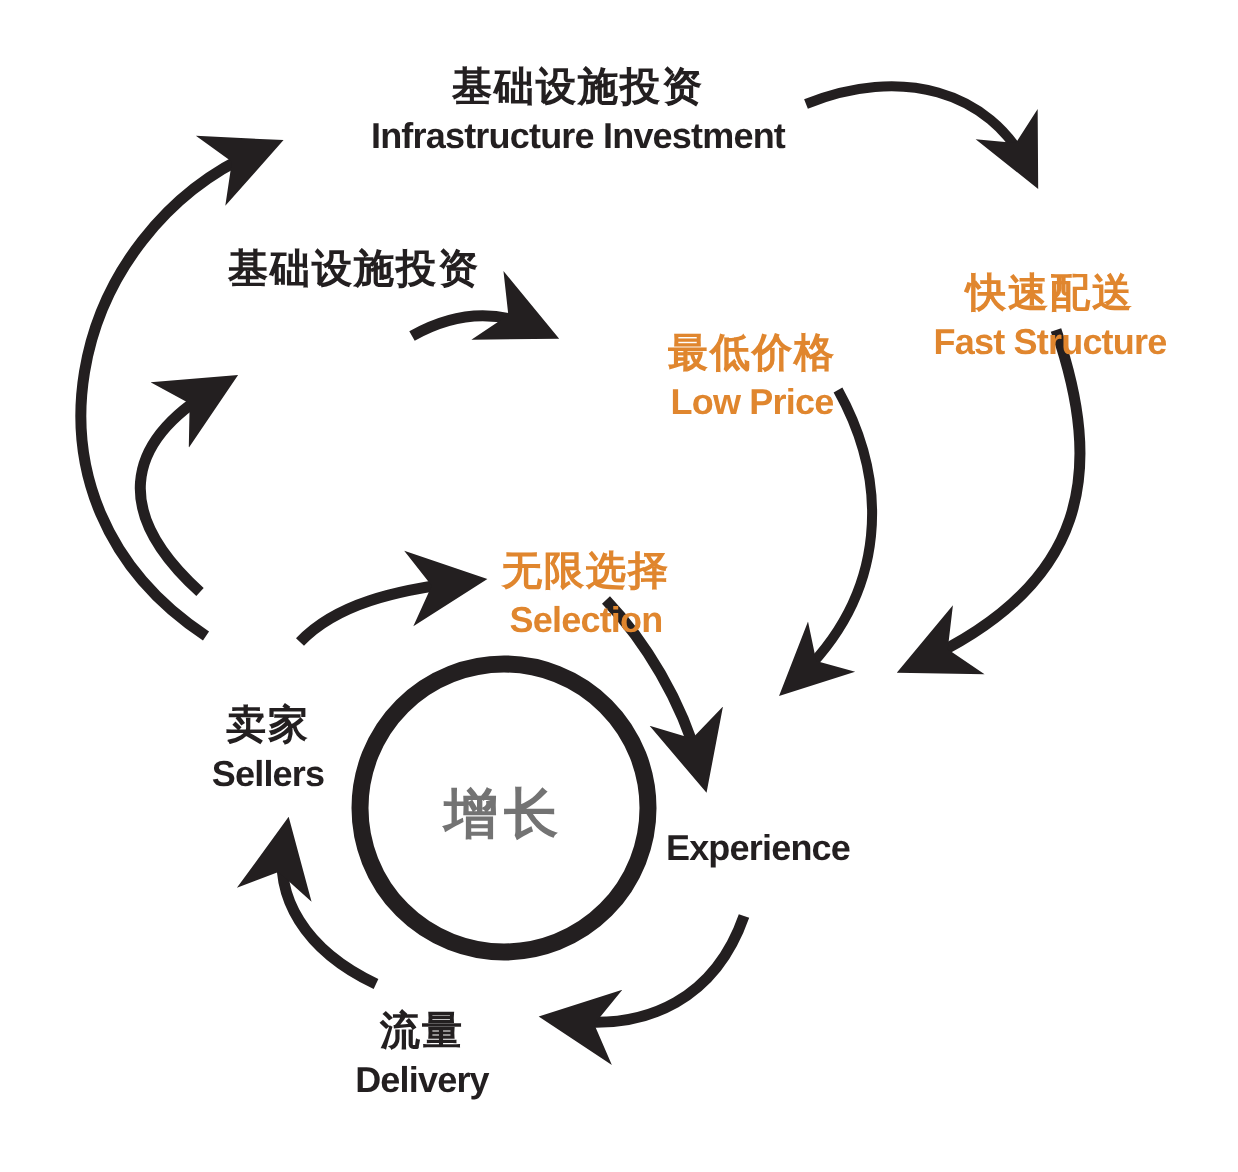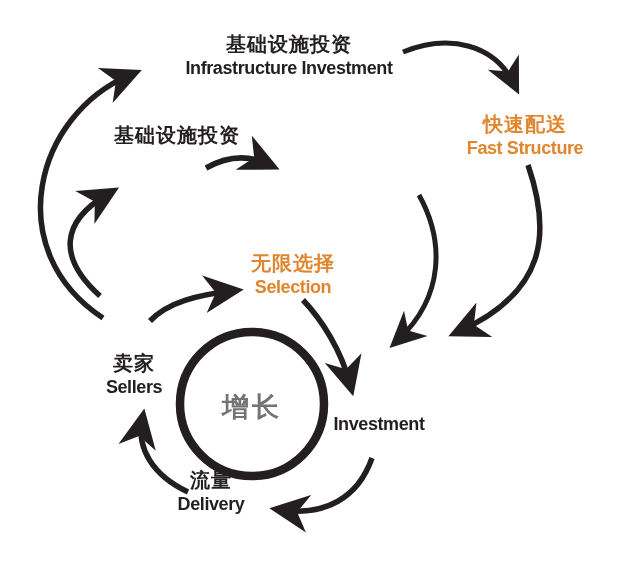--- a/index.html
+++ b/index.html
@@ -15,21 +15,21 @@
     position:absolute;
     transform:translateX(-50%);
     text-align:center;
     font-weight:bold;
     color:#231f20;
     white-space:nowrap;
     z-index:2;
   }
   .node .zh{font-size:20px;line-height:1.25;letter-spacing:1px;}
   .node .en{font-size:18px;line-height:1.28;letter-spacing:-0.4px;}
-  .node.orange{color:#e0862e;}
+  .node.orange{color:#e0862e;margin-top:23px;}
   .node.growth{font-size:27px;letter-spacing:3px;color:#737373;font-family:Liberation Mono, monospace;}
 </style>
 </head>
 <body>
 
 <div id="stage">
 
   <svg id="arrows" width="619" height="586" viewBox="0 0 619 586">
     <defs>
       <marker id="ah" viewBox="0 0 10 10" markerWidth="7.5" markerHeight="7.5" refX="6.5" refY="5" orient="auto" markerUnits="strokeWidth">
@@ -68,36 +68,38 @@
   <div class="node" style="left:177px;top:123px">
     <div class="zh">基础设施投资</div>
   </div>
 
   <div class="node orange" style="left:525px;top:112px">
     <div class="zh">快速配送</div>
     <div class="en">Fast Structure</div>
   </div>
 
   <div class="node orange" style="left:376px;top:142px">
+    <div class="zh">最低价格</div>
+    <div class="en">Low Price</div>
   </div>
 
   <div class="node" style="left:134px;top:351px">
     <div class="zh">卖家</div>
     <div class="en">Sellers</div>
   </div>
 
   <div class="node orange" style="left:293px;top:251px">
     <div class="zh">无限选择</div>
     <div class="en">Selection</div>
   </div>
 
   <div class="node growth" style="left:252px;top:389px">增长</div>
 
   <div class="node" style="left:379px;top:413px">
-    <div class="en">Investment</div>
+    <div class="en">Experience</div>
   </div>
 
-  <div class="node" style="left:211px;top:468px">
+  <div class="node" style="left:211px;top:504px">
     <div class="zh">流量</div>
     <div class="en">Delivery</div>
   </div>
 
 </div>
 
 </body></html>

